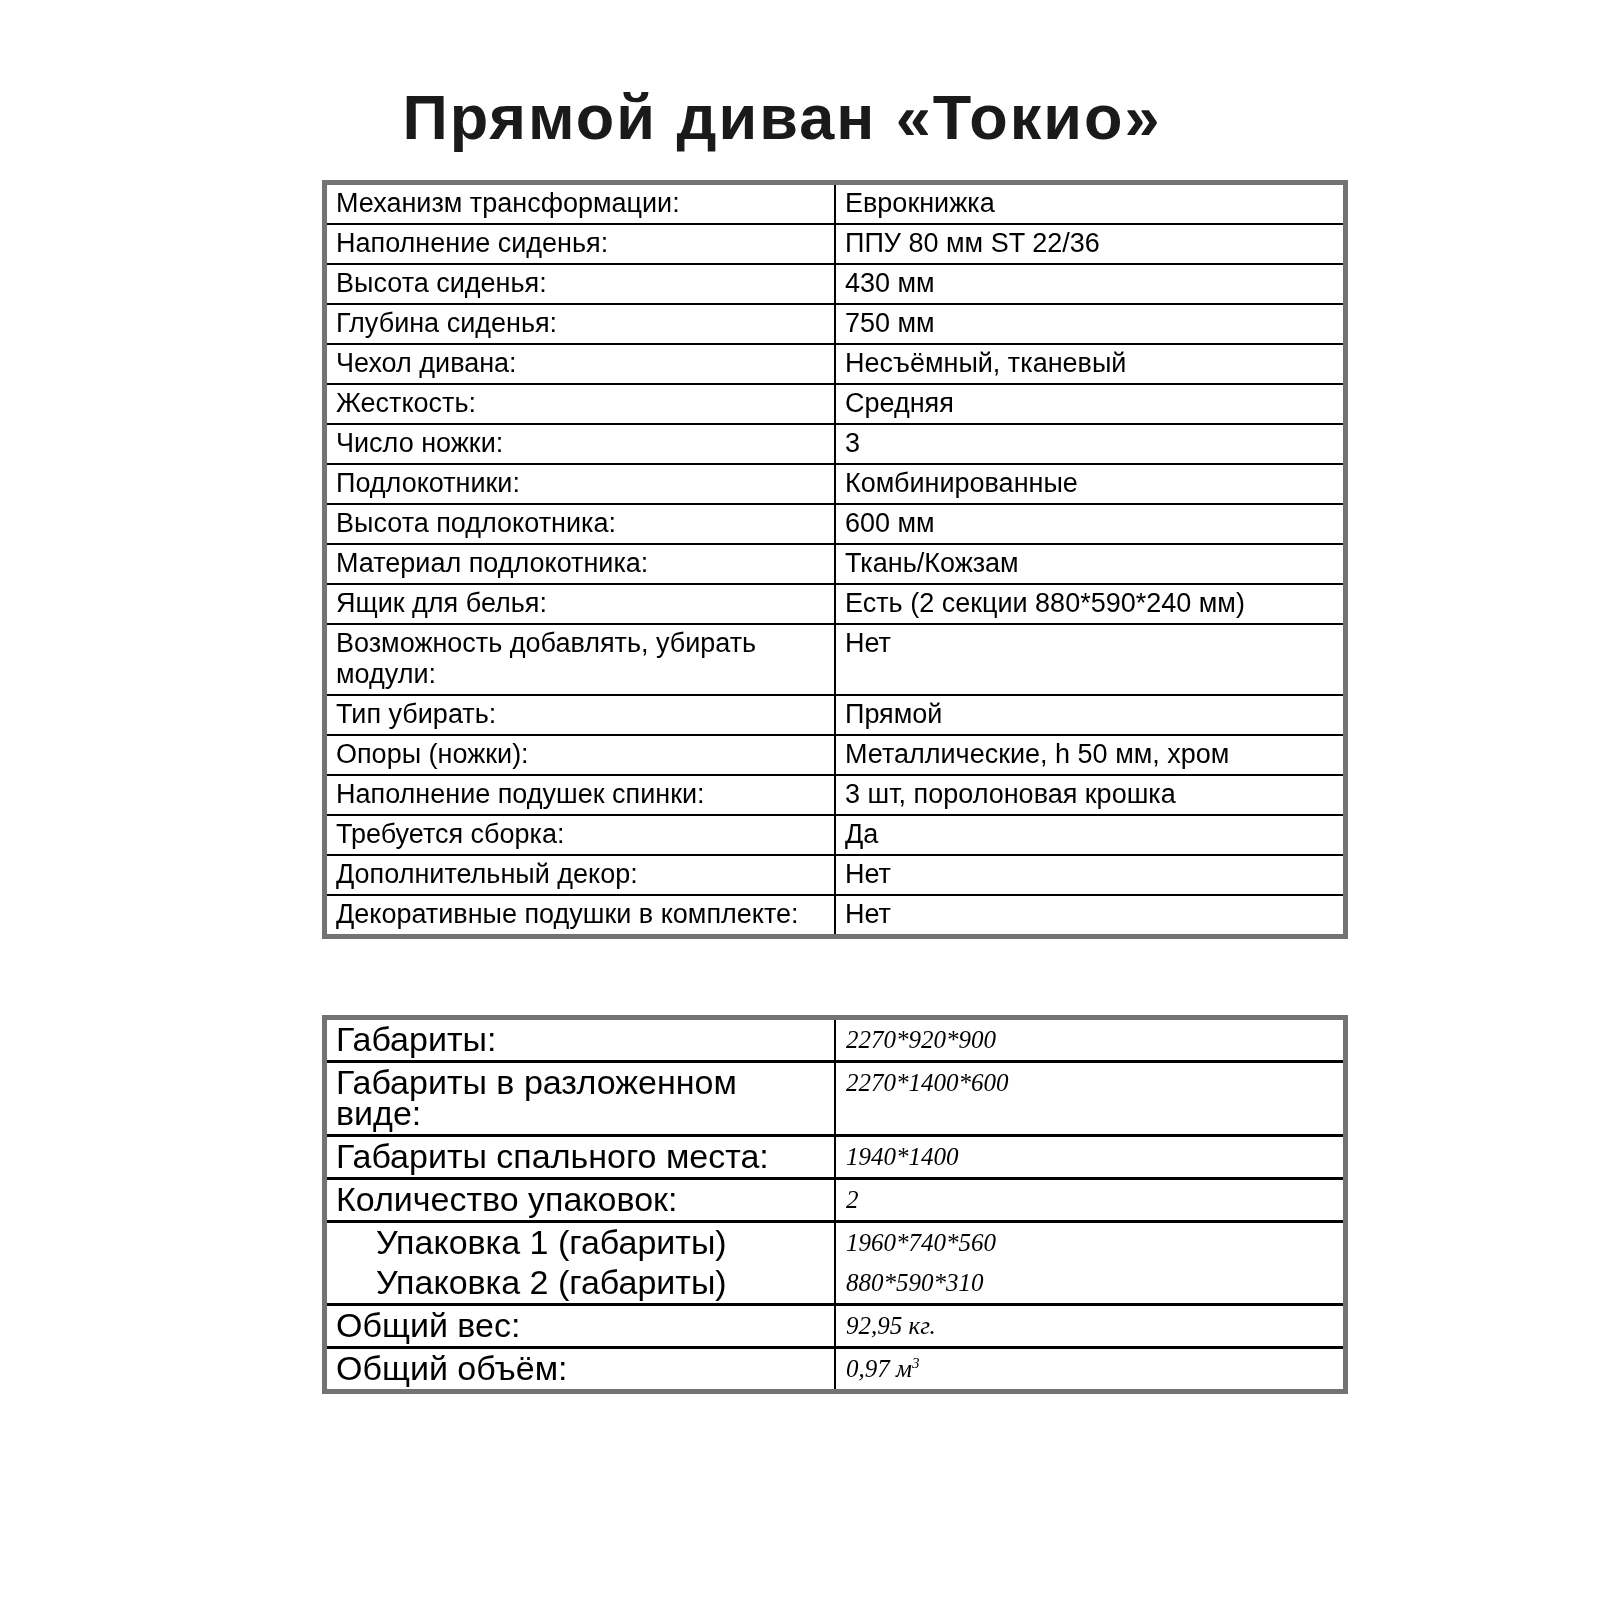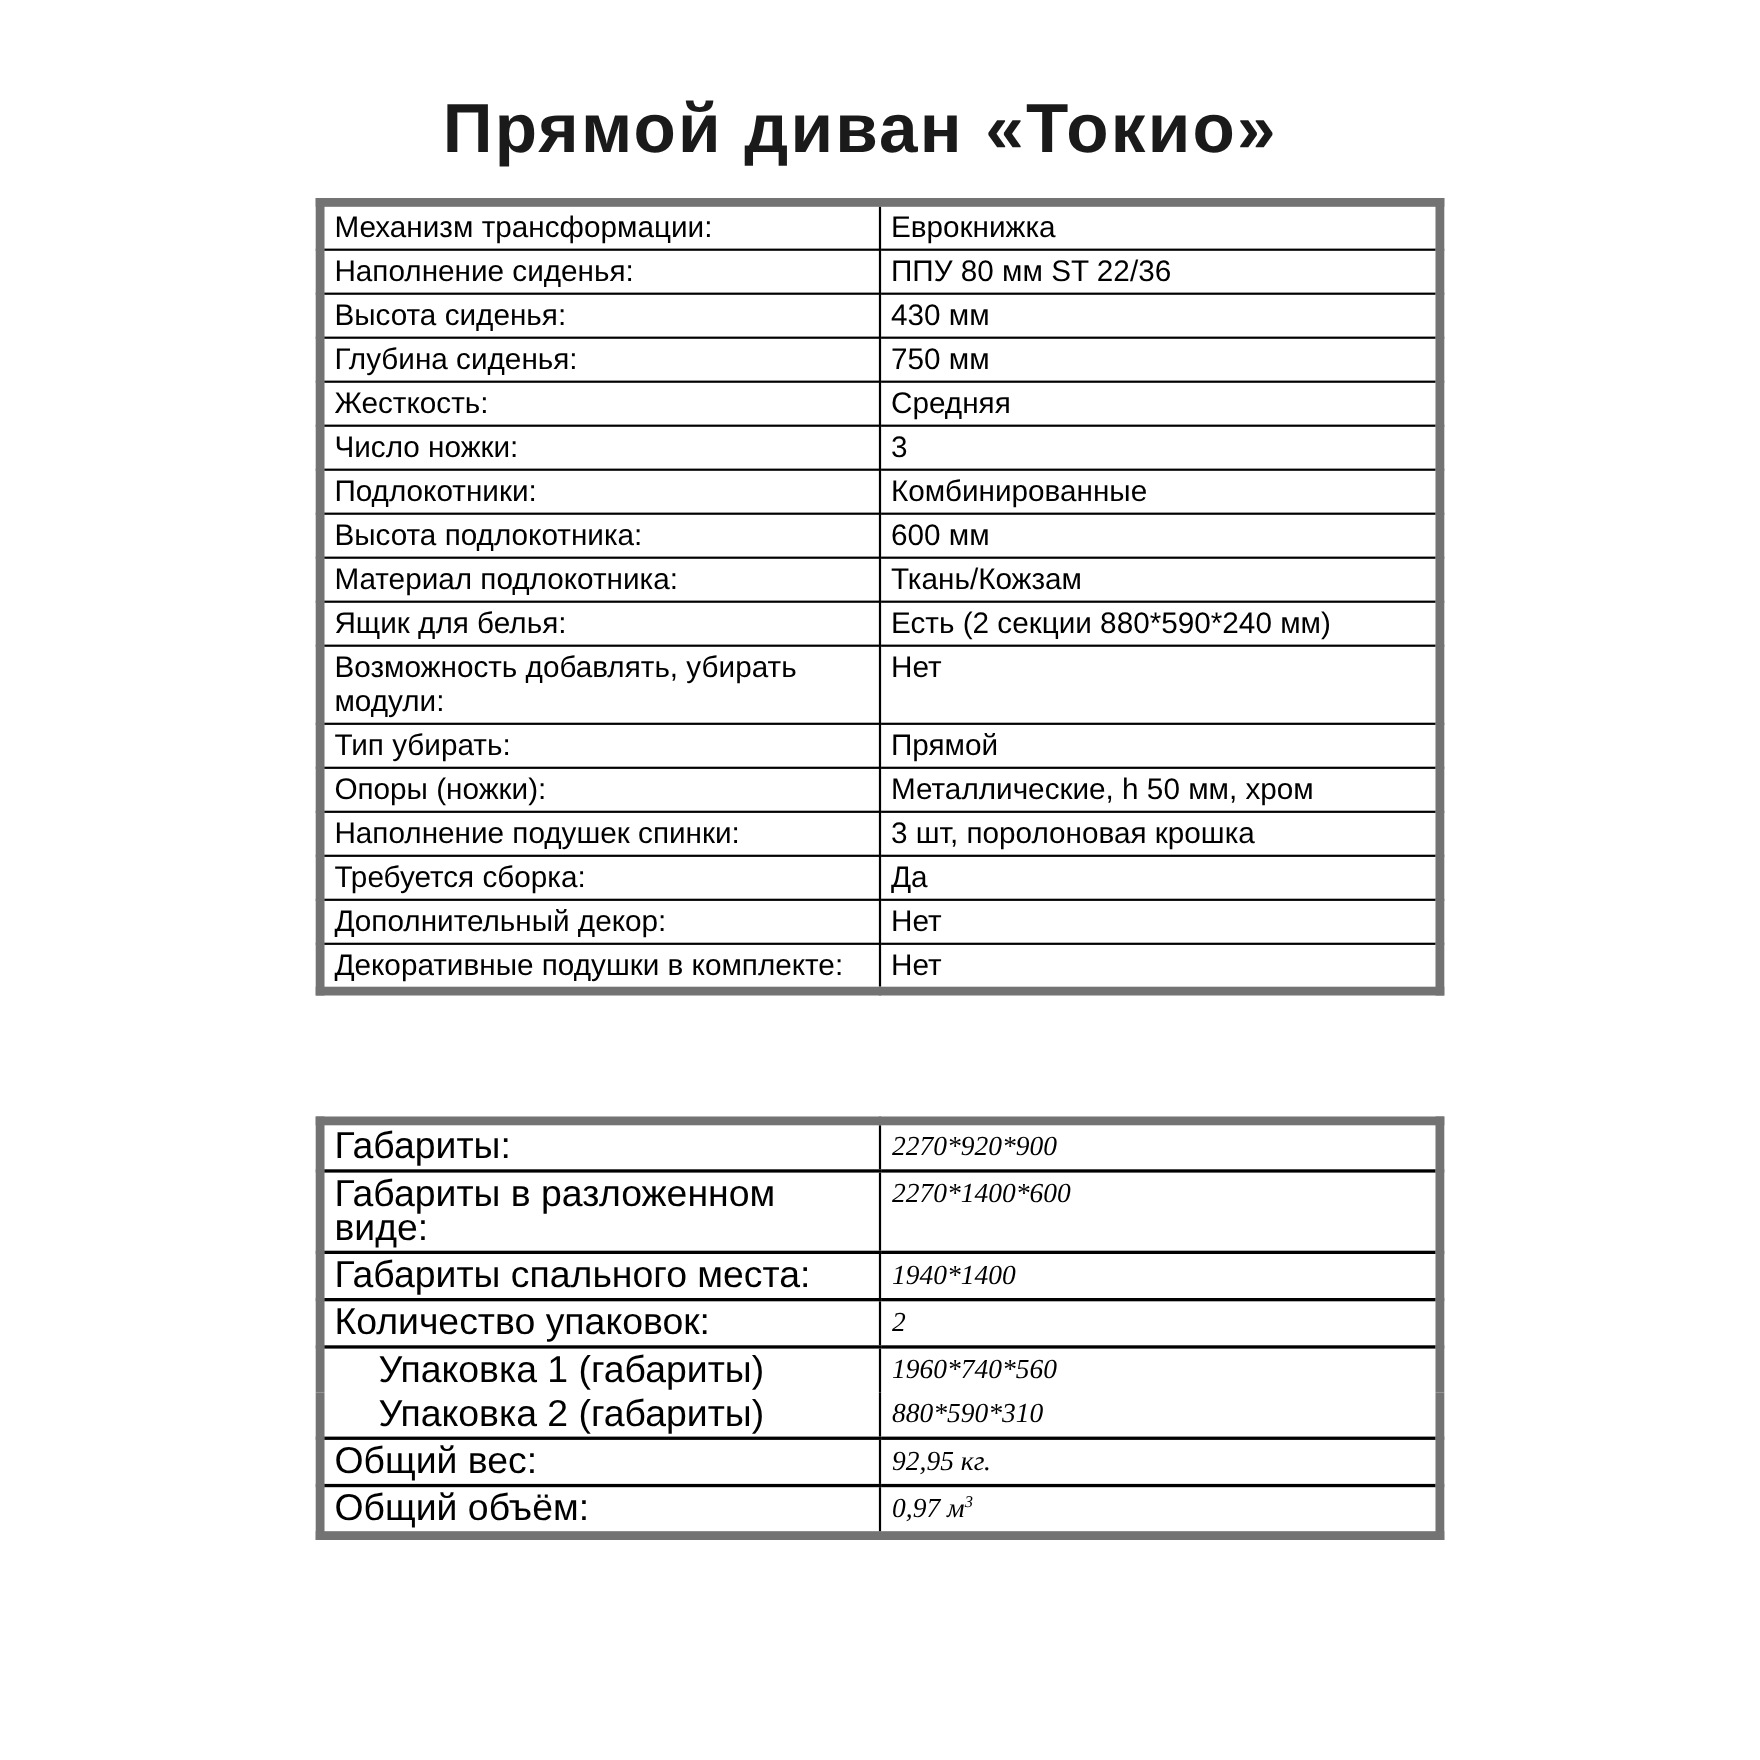--- a/index.html
+++ b/index.html
@@ -35,21 +35,21 @@
     table-layout: fixed;
   }
   #specs-table { top: 180px; }
   #dims-table  { top: 1015px; }
 
   table.spec td {
     border: 2px solid #000000;
     vertical-align: top;
     overflow: hidden;
   }
-  table.spec { border: 8px solid #737373; }
+  table.spec { border: 5px solid #737373; margin-left: 35px; }
 
   
   #specs-table td {
     font-size: 27px;
     line-height: 31px;
     padding: 3px 10px 4px 9px;
   }
 
   
   #dims-table td { border-top-width: 3px; border-bottom-width: 3px; }
@@ -96,20 +96,24 @@
       </tr>
       <tr>
         <td class="label">Высота сиденья:</td>
         <td class="value">430 мм</td>
       </tr>
       <tr>
         <td class="label">Глубина сиденья:</td>
         <td class="value">750 мм</td>
       </tr>
       <tr>
+        <td class="label">Чехол дивана:</td>
+        <td class="value">Несъёмный, тканевый</td>
+      </tr>
+      <tr>
         <td class="label">Жесткость:</td>
         <td class="value">Средняя</td>
       </tr>
       <tr>
         <td class="label">Число ножки:</td>
         <td class="value">3</td>
       </tr>
       <tr>
         <td class="label">Подлокотники:</td>
         <td class="value">Комбинированные</td>

